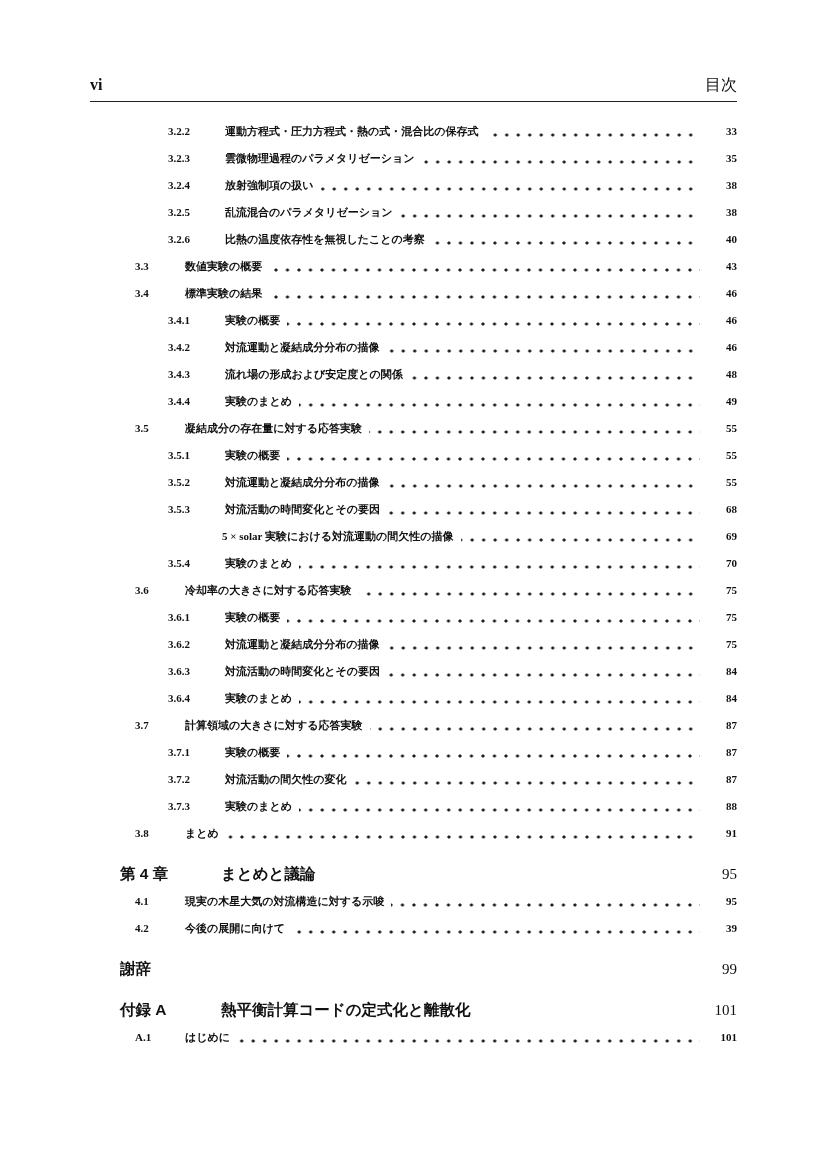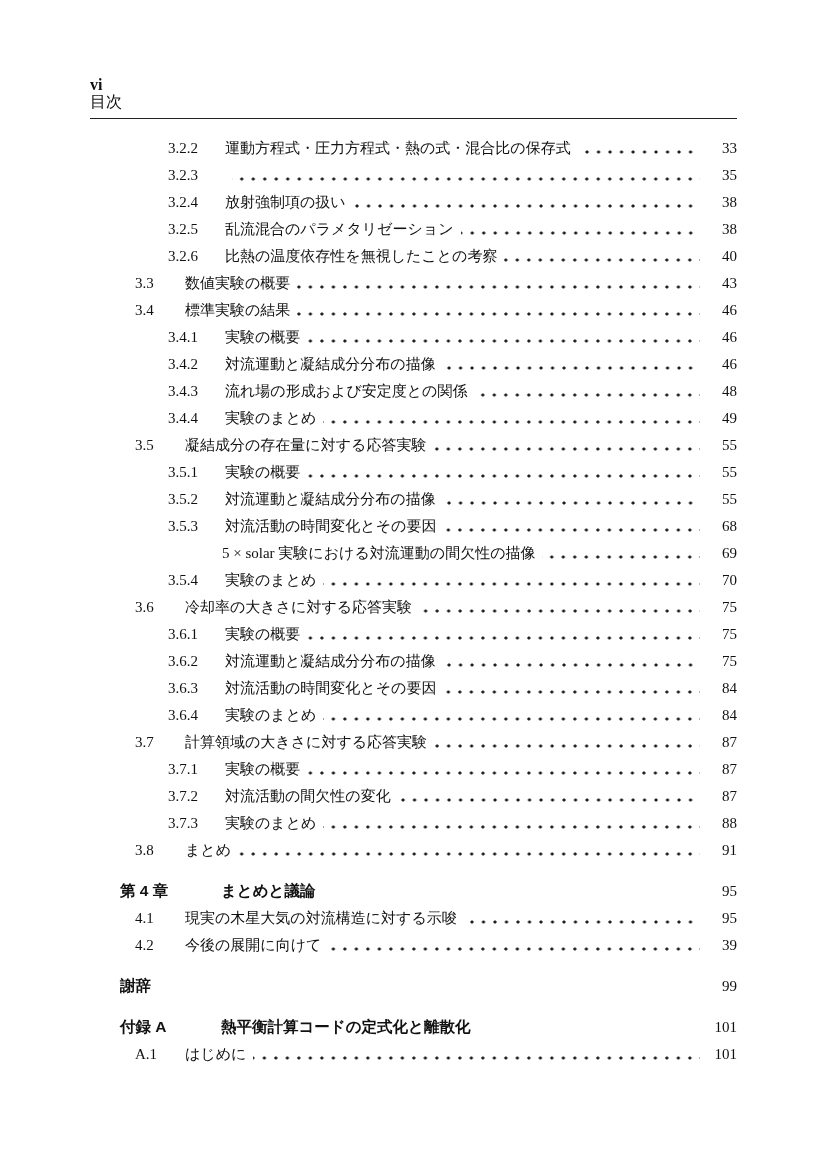--- a/index.html
+++ b/index.html
@@ -20,40 +20,40 @@
   }
   
   .running-head {
     display: flex;
     justify-content: space-between;
     align-items: baseline;
     border-bottom: 1.2px solid #222222;
     padding-bottom: 6px;
     font-size: 16px;
     line-height: 18px;
-    flex-direction: column;
   }
   .running-head .folio {
     font-weight: bold;
   }
   .running-head .head-title {
     font-weight: normal;
     font-family: Liberation Mono, monospace;
   }
   
   .toc {
     margin-top: 16px;
   }
   .row {
     display: flex;
     align-items: stretch;
     height: 27px;
     line-height: 27px;
-    font-size: 15px;
+    font-size: 11px;
     white-space: nowrap;
+    font-weight: bold;
   }
   .num  { flex: none; }
   .title { flex: none; }
   .dots {
     flex: 1 1 auto;
     min-width: 0;
     margin-left: 7px;
     background-image: radial-gradient(circle, #1c1c1c 1.3px, rgba(0,0,0,0) 1.8px);
     background-size: 11.5px 4px;
     background-repeat: repeat-x;
@@ -98,20 +98,21 @@
 
   <div class="toc" id="toc">
       <div class="row level-subsection">
         <span class="num">3.2.2</span>
         <span class="title">運動方程式・圧力方程式・熱の式・混合比の保存式</span>
         <span class="dots"></span>
         <span class="pg">33</span>
       </div>
       <div class="row level-subsection">
         <span class="num">3.2.3</span>
+        <span class="title">雲微物理過程のパラメタリゼーション</span>
         <span class="dots"></span>
         <span class="pg">35</span>
       </div>
       <div class="row level-subsection">
         <span class="num">3.2.4</span>
         <span class="title">放射強制項の扱い</span>
         <span class="dots"></span>
         <span class="pg">38</span>
       </div>
       <div class="row level-subsection">

